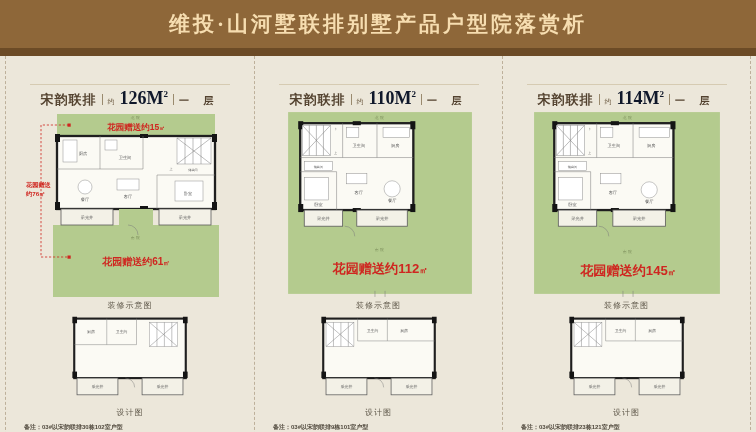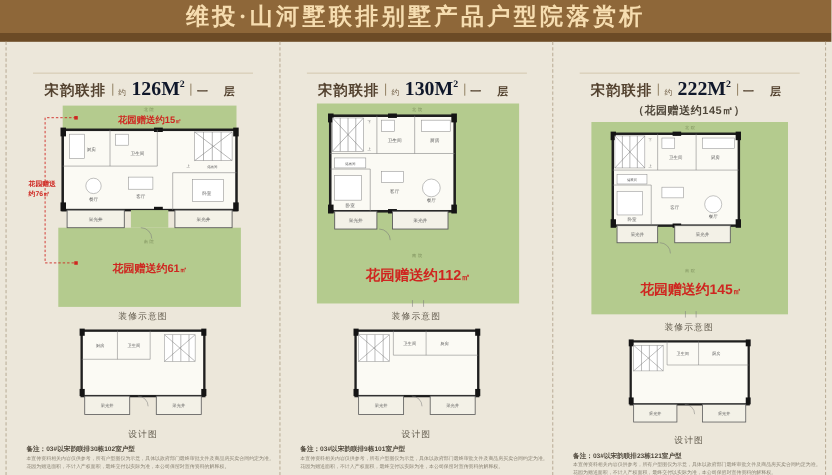--- a/index.html
+++ b/index.html
@@ -2,21 +2,21 @@
 <html><head>
 <meta charset="utf-8">
 <style>
   html,body{margin:0;padding:0;}
   body{
     width:756px;height:432px;overflow:hidden;position:relative;
     background:#ece7da;
     font-family:"Liberation Sans",sans-serif;
   }
   
-  .banner{height:30px;background:#8e6739;display:flex;align-items:center;justify-content:center;}
+  .banner{height:48px;background:#8e6739;display:flex;align-items:center;justify-content:center;}
   .banner-strip{height:8px;background:#6c4b26;}
   .banner h1{
     margin:0;font-family:"Liberation Serif",serif;font-weight:bold;
     font-size:21px;color:#f6ddb0;letter-spacing:3px;line-height:1;
   }
   
   .content{
     display:flex;margin:0 5px;height:394px;
     border-left:1px dashed #bdb09a;border-right:1px dashed #bdb09a;
   }
@@ -180,21 +180,21 @@
       <div class="disc">本宣传资料相关内容仅供参考，所有户型图仅为示意，具体以政府部门最终审批文件及商品房买卖合同约定为准。</div>
       <div class="disc">花园为赠送面积，不计入产权面积，最终交付以实际为准，本公司保留对宣传资料的解释权。</div>
     </div>
   </div>
 
   <div class="panel">
     <div class="hdr">
       <span class="series">宋韵联排</span>
       <span class="vbar"></span>
       <span class="approx">约</span>
-      <span class="area"><span>130M</span><sup>2</sup></span>
+      <span class="area"><span>110M</span><sup>2</sup></span>
       <span class="vbar"></span>
       <span class="floor">一 层</span>
     </div>
 
     <svg width="202" height="190" viewBox="0 0 200 188">
       <rect class="garden" x="10" y="3" width="182" height="180"></rect>
       <text class="t-yard" x="101" y="10">北院</text>
       <rect class="plan" x="22" y="14" width="112" height="86"></rect>
       <g>
         <rect class="wallblk" x="20" y="12" width="5" height="8"></rect>
@@ -287,25 +287,24 @@
       <div class="disc">本宣传资料相关内容仅供参考，所有户型图仅为示意，具体以政府部门最终审批文件及商品房买卖合同约定为准。</div>
       <div class="disc">花园为赠送面积，不计入产权面积，最终交付以实际为准，本公司保留对宣传资料的解释权。</div>
     </div>
   </div>
 
   <div class="panel">
     <div class="hdr">
       <span class="series">宋韵联排</span>
       <span class="vbar"></span>
       <span class="approx">约</span>
-      <span class="area"><span>222M</span><sup>2</sup></span>
+      <span class="area"><span>114M</span><sup>2</sup></span>
       <span class="vbar"></span>
       <span class="floor">一 层</span>
     </div>
-    <div class="sub">（花园赠送约145㎡）</div>
 
     <svg width="202" height="190" viewBox="0 0 200 188">
       <rect class="garden" x="8" y="3" width="184" height="180"></rect>
       <text class="t-yard" x="101" y="10">北院</text>
       <rect class="plan" x="28" y="14" width="118" height="86"></rect>
       <g>
         <rect class="wallblk" x="26" y="12" width="5" height="8"></rect>
           <rect class="wallblk" x="143" y="12" width="5" height="8"></rect>
         <rect class="wallblk" x="26" y="94" width="5" height="8"></rect>
           <rect class="wallblk" x="143" y="94" width="5" height="8"></rect>

